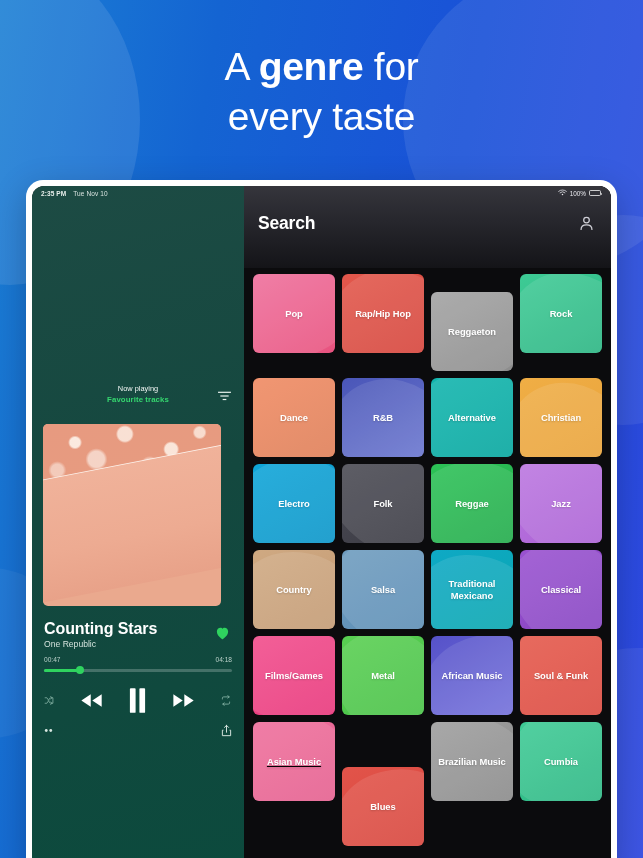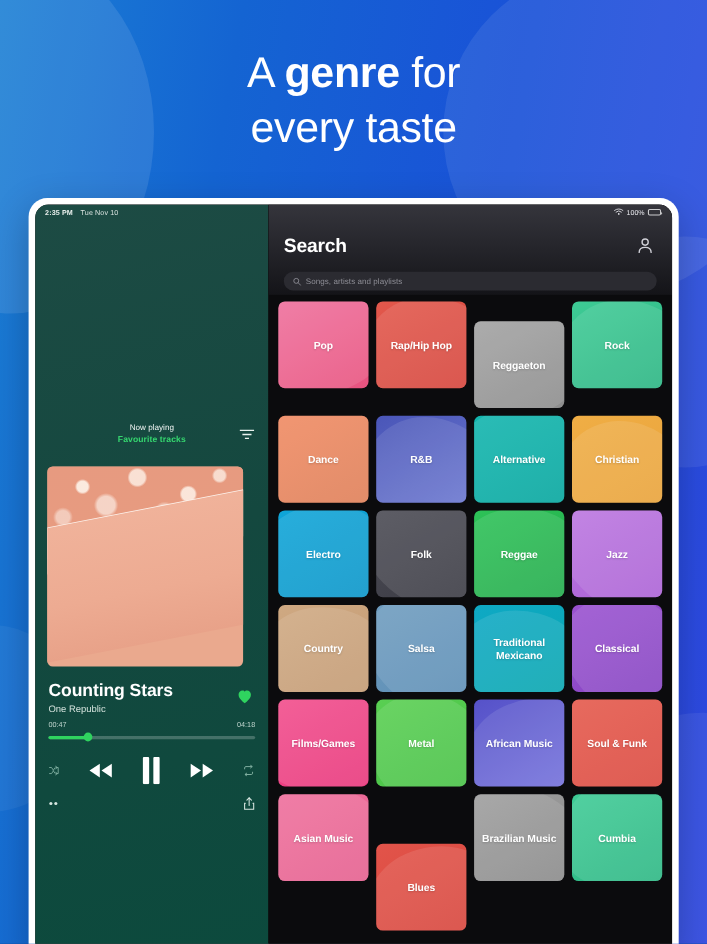--- a/index.html
+++ b/index.html
@@ -322,29 +322,20 @@
 
       <div id="search-title">Search</div>
 
       <div id="account-icon">
         <svg viewBox="0 0 20 20" width="17" height="17">
           <circle cx="10" cy="6" r="3.3" fill="none" stroke="#cfcfd6" stroke-width="1.5"></circle>
           <path d="M3.6 17c0-3.6 2.9-5.4 6.4-5.4s6.4 1.8 6.4 5.4" fill="none" stroke="#cfcfd6" stroke-width="1.5" stroke-linecap="round"></path>
         </svg>
       </div>
 
-      <div id="search-box">
-        <span>
-          <svg viewBox="0 0 12 12" width="8" height="8">
-            <circle cx="5" cy="5" r="3.4" fill="none" stroke="#8e8e96" stroke-width="1.2"></circle>
-            <line x1="7.6" y1="7.6" x2="11" y2="11" stroke="#8e8e96" stroke-width="1.2" stroke-linecap="round"></line>
-          </svg>
-        </span>
-        <span id="search-placeholder">Songs, artists and playlists</span>
-      </div>
 
       <div id="genre-grid">
           <div class="genre-tile" style="background: linear-gradient(150deg, rgb(239, 111, 156) 0%, rgb(232, 83, 127) 100%);">
             <div class="swirl" style="transform: rotate(-30deg); left: -28%; top: -22%;"></div>
             <div class="genre-label">Pop</div>
           </div>
           <div class="genre-tile" style="background: linear-gradient(150deg, rgb(226, 88, 76) 0%, rgb(214, 69, 60) 100%);">
             <div class="swirl" style="transform: rotate(7deg); left: -15%; top: -5%;"></div>
             <div class="genre-label">Rap/Hip Hop</div>
           </div>
@@ -413,21 +404,21 @@
             <div class="genre-label">Metal</div>
           </div>
           <div class="genre-tile" style="background: linear-gradient(150deg, rgb(86, 82, 201) 0%, rgb(116, 113, 219) 100%);">
             <div class="swirl" style="transform: rotate(-27deg); left: -15%; top: 1%;"></div>
             <div class="genre-label">African Music</div>
           </div>
           <div class="genre-tile" style="background: linear-gradient(150deg, rgb(229, 89, 76) 0%, rgb(219, 74, 64) 100%);">
             <div class="swirl" style="transform: rotate(6deg); left: -28%; top: -16%;"></div>
             <div class="genre-label">Soul &amp; Funk</div>
           </div>
-          <div class="genre-tile" style="background: linear-gradient(150deg, rgb(239, 111, 156) 0%, rgb(229, 96, 143) 100%);">
+          <div class="genre-tile" style="background: linear-gradient(150deg, rgb(239, 111, 156) 0%, rgb(229, 96, 143) 100%); text-decoration: underline;">
             <div class="swirl" style="transform: rotate(10deg); left: -28%; top: -12%;"></div>
             <div class="genre-label">Asian Music</div>
           </div>
           <div class="genre-tile" style="background: linear-gradient(150deg, rgb(226, 84, 74) 0%, rgb(216, 70, 61) 100%); margin-top: 45px;">
             <div class="swirl" style="transform: rotate(-23deg); left: -15%; top: 5%;"></div>
             <div class="genre-label">Blues</div>
           </div>
           <div class="genre-tile" style="background: linear-gradient(150deg, rgb(158, 158, 158) 0%, rgb(139, 139, 139) 100%);">
             <div class="swirl" style="transform: rotate(14deg); left: -28%; top: -8%;"></div>
             <div class="genre-label">Brazilian Music</div>

